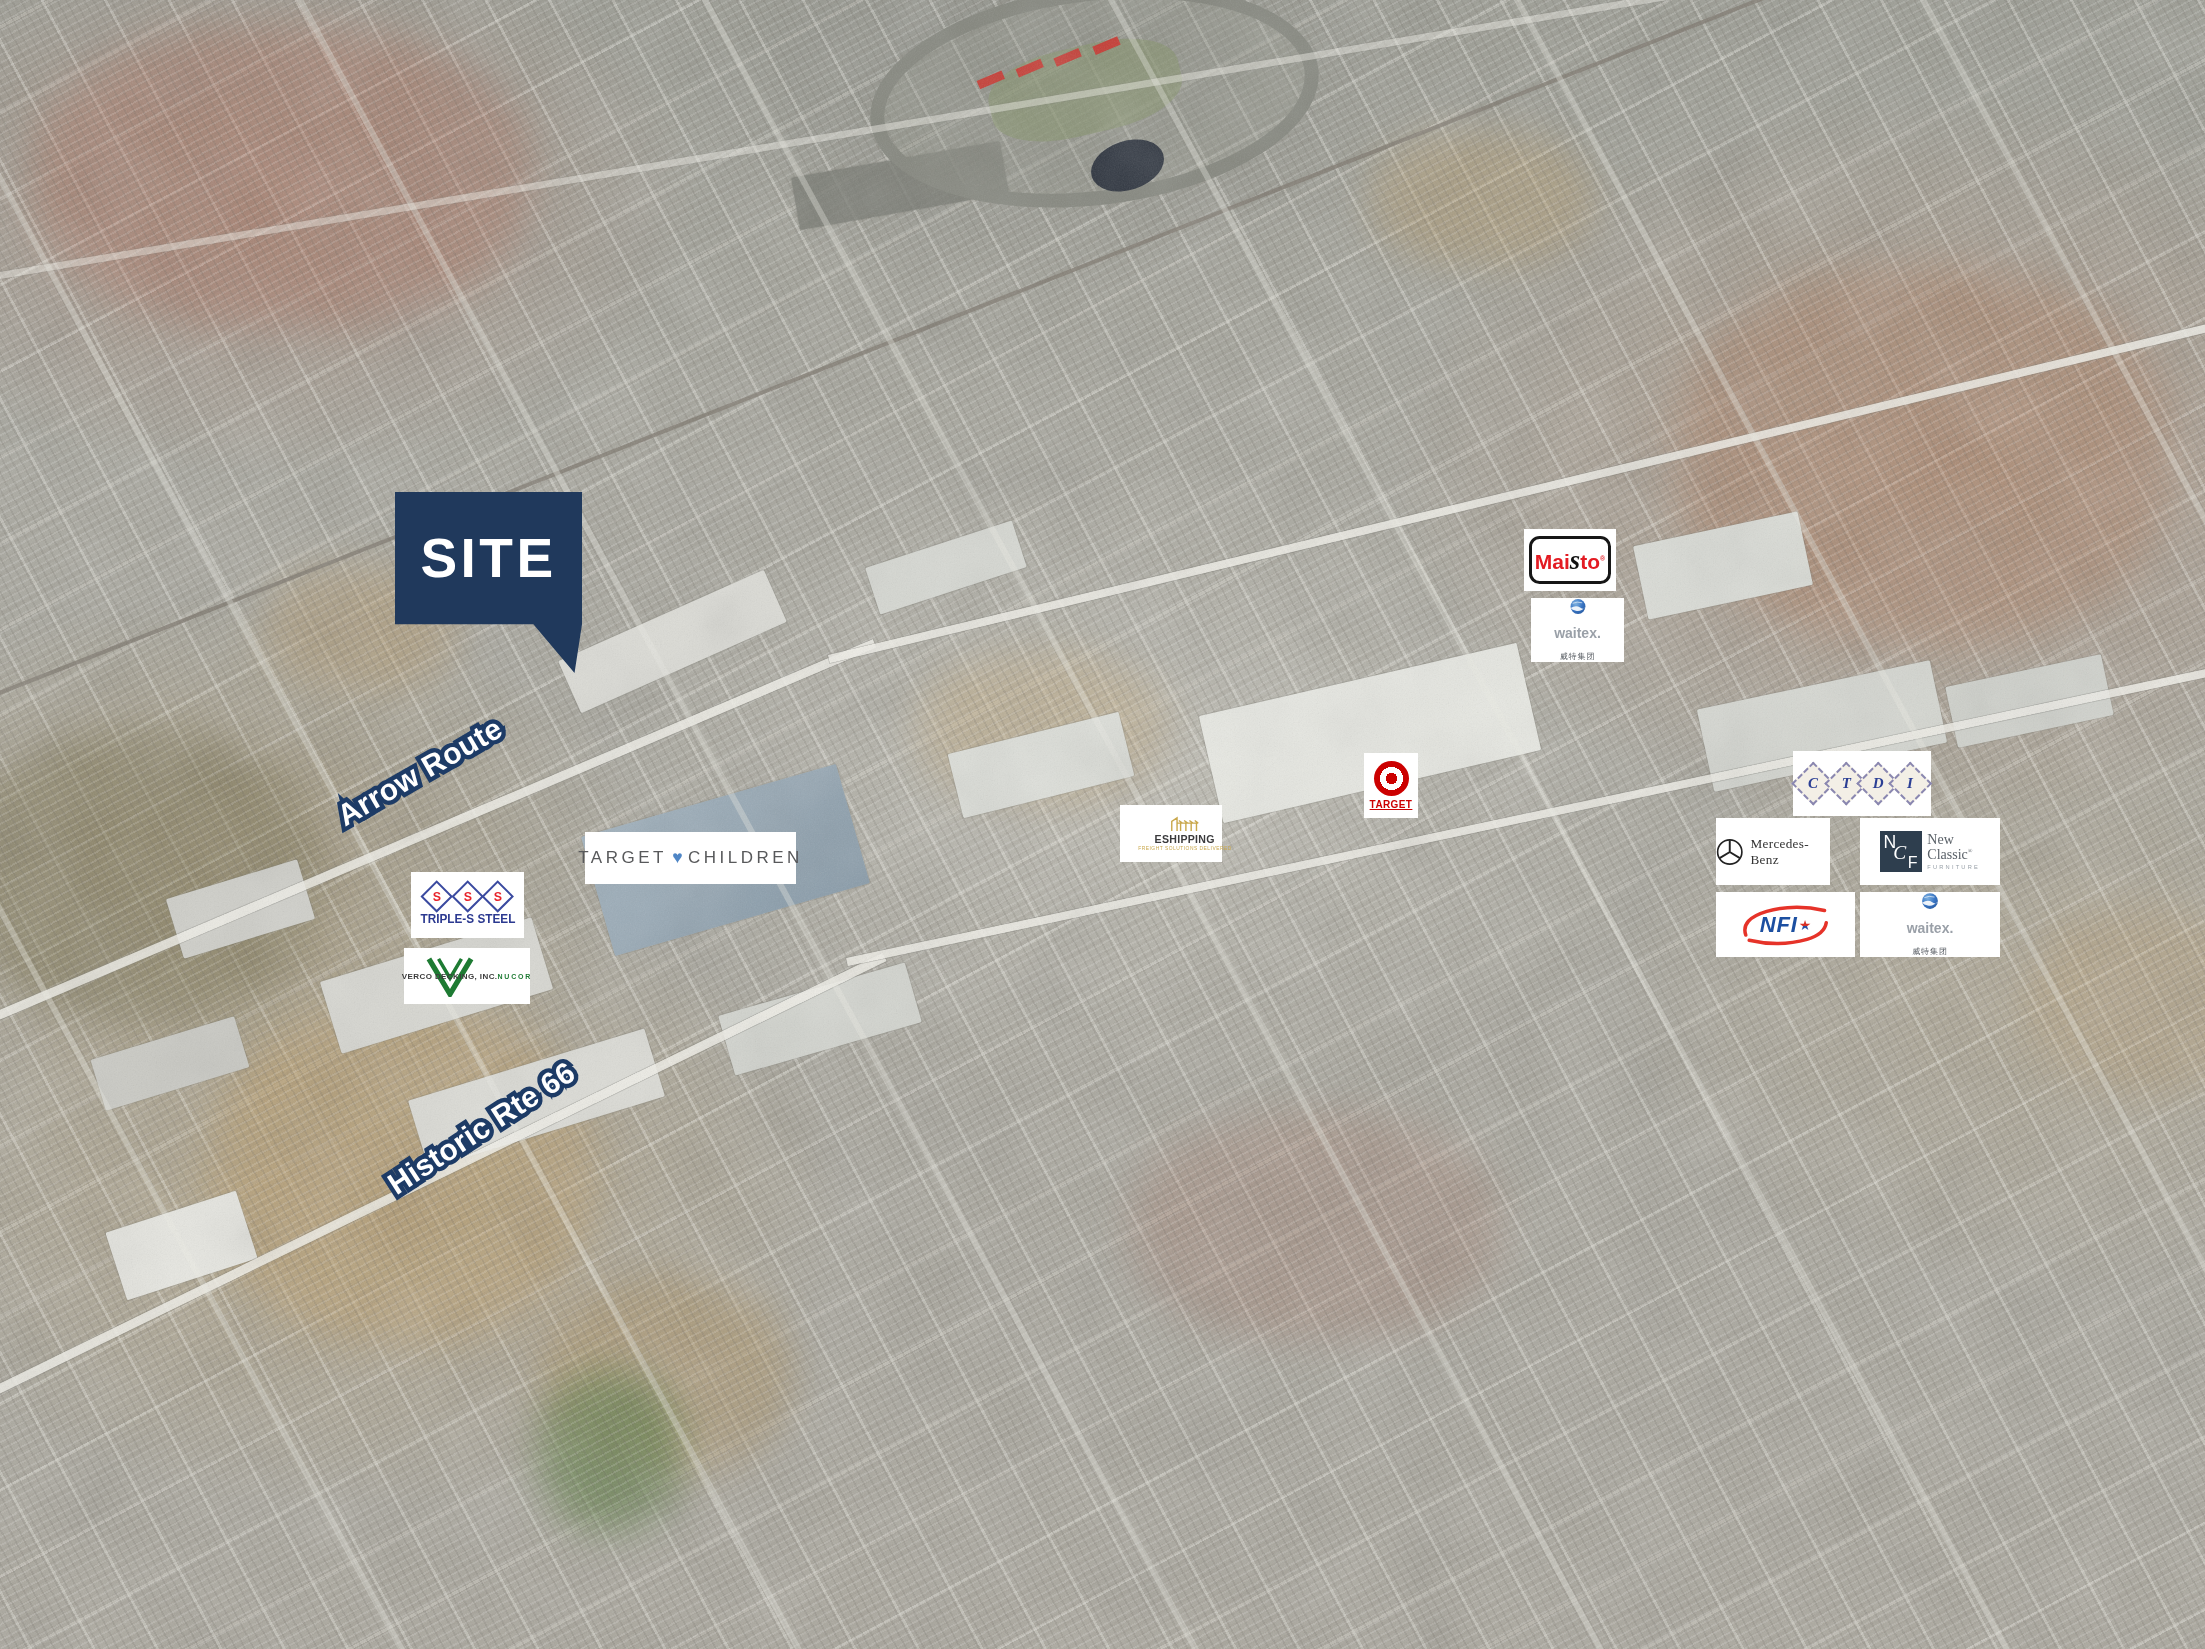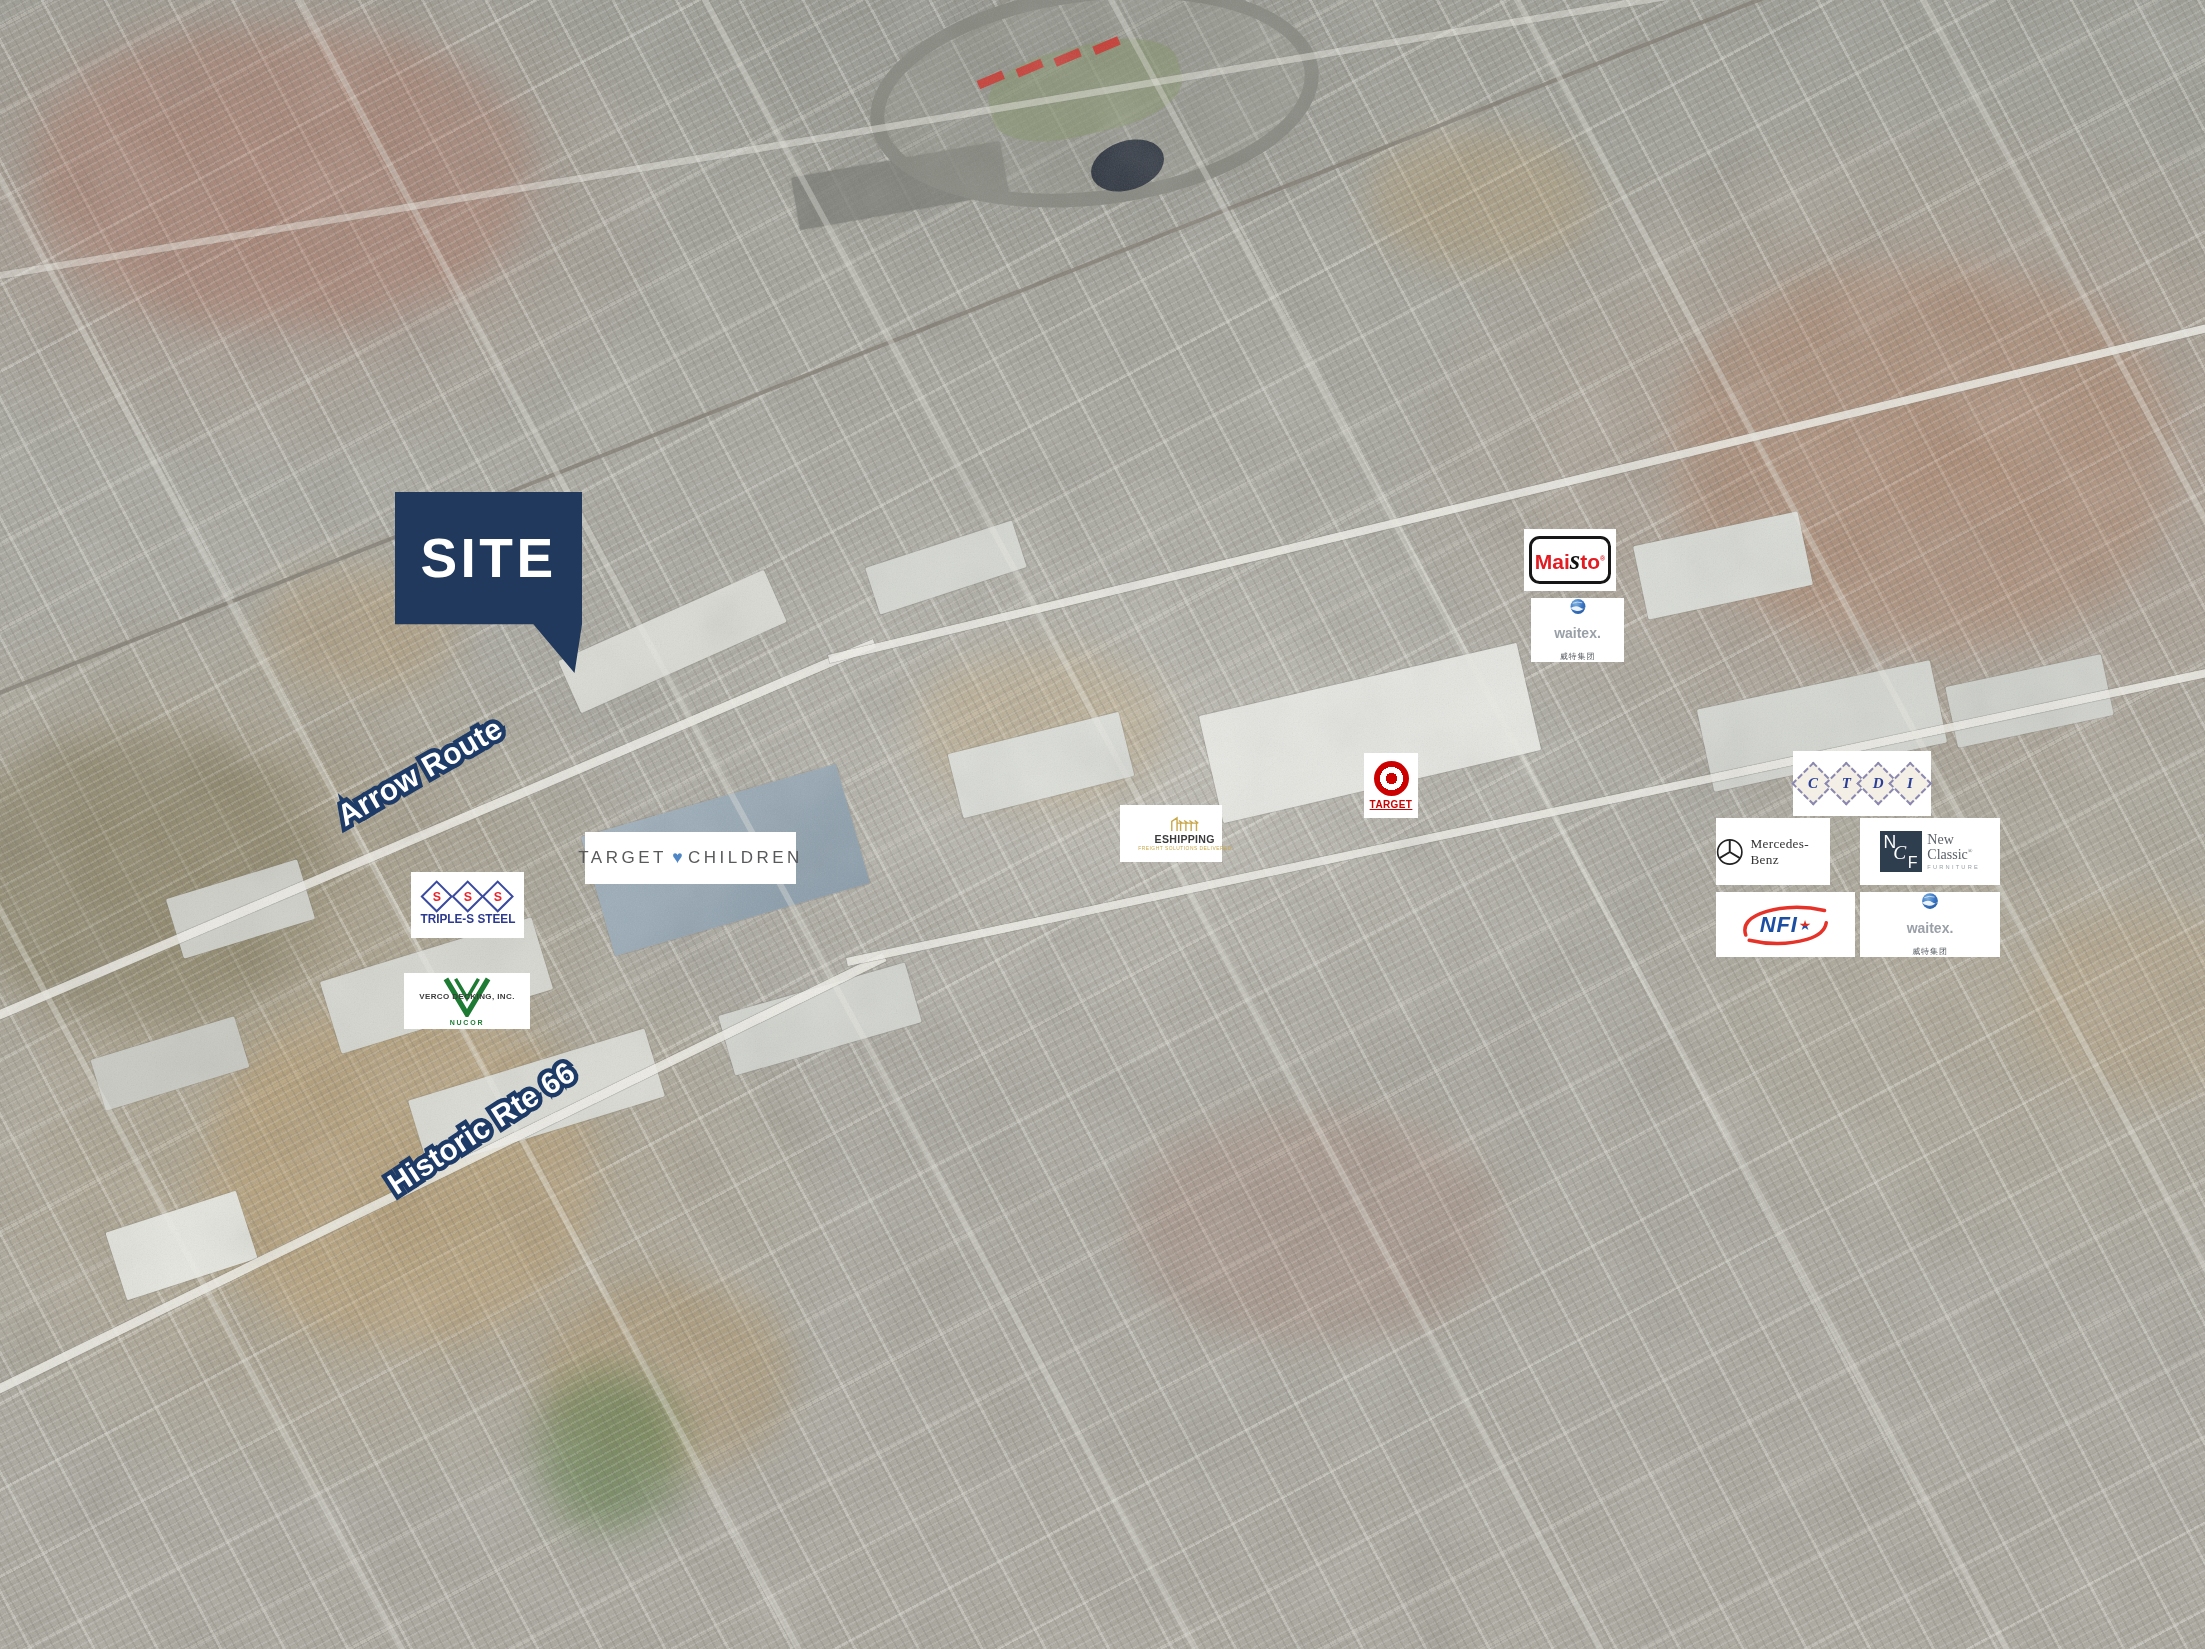--- a/index.html
+++ b/index.html
@@ -66,21 +66,21 @@
   .delta .heart{color:#4f86c6;font-size:17.6px;line-height:1;}
 
   
   .triples{left:411px;top:872px;width:113px;height:64px;flex-direction:column;gap:3.5px;padding-top:1.8px;}
   .triples .row{display:flex;gap:7px;}
   .diamond{width:19.4px;height:19.4px;transform:rotate(45deg);border:2.6px double #3a4aa0;display:flex;align-items:center;justify-content:center;}
   .diamond span{transform:rotate(-45deg);color:#e8232a;font-weight:800;font-size:12.4px;}
   .triples .name{color:#2b3990;font-weight:800;font-size:12.4px;transform:scaleX(.95);white-space:nowrap;}
 
   
-  .verco{left:404px;top:948px;width:126px;height:56px;flex-direction:column;margin-top:25px;}
+  .verco{left:404px;top:948px;width:126px;height:56px;}
   .verco .vwrap{position:relative;width:100%;height:41px;display:flex;align-items:center;justify-content:center;}
   .verco svg{position:absolute;left:50%;top:0;transform:translateX(-50%);}
   .verco .name{position:relative;color:#3b3b3b;font-weight:700;font-size:8px;letter-spacing:0.4px;white-space:nowrap;}
   .verco .sub{color:#1e7b33;font-weight:700;font-size:7px;letter-spacing:1.8px;margin-top:1.8px;}
 
   
   .eship{left:1120px;top:805px;width:74px;height:57px;flex-direction:column;gap:0.9px;padding-left:28px;}
   .eship .name{color:#3a3a3c;font-weight:800;font-size:11.5px;transform:scaleX(.92);letter-spacing:0.3px;}
   .eship .tag{color:#c9a84c;font-size:4.9px;letter-spacing:0.5px;white-space:nowrap;}
 

